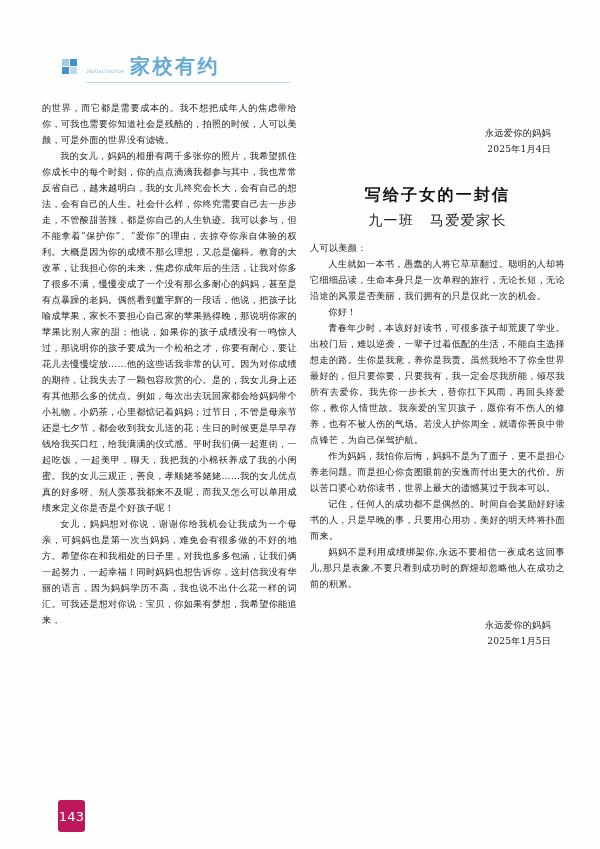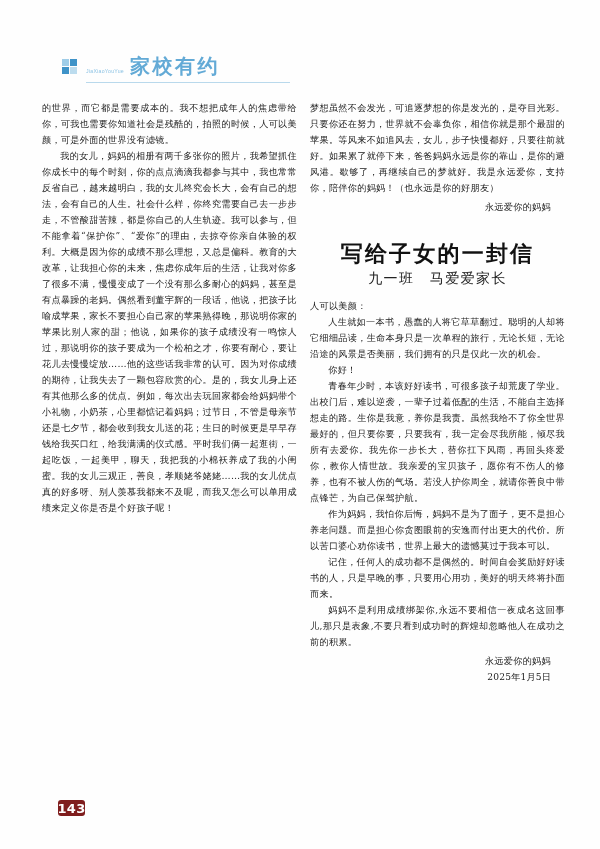--- a/index.html
+++ b/index.html
@@ -93,64 +93,64 @@
 
   .col p {
     margin: 0;
   }
   .col p.indent {
     text-indent: 2em;
   }
 
   
   .signoff {
-    margin-top: 3px;
+    margin-top: 25px;
     text-align: right;
     padding-right: 14px;
     line-height: 16px;
   }
   .signoff .date {
     font-family: "DejaVu Serif", "Liberation Serif", serif;
     letter-spacing: 0.2px;
   }
 
   
   .article-head {
     margin-top: 26px;
     margin-bottom: 12px;
     text-align: center;
   }
   .article-title {
     font-family: "DejaVu Serif", "Liberation Serif", serif;
-    font-size: 22px;
+    font-size: 16px;
     font-weight: 600;
     letter-spacing: 2.2px;
     color: #111;
     line-height: 24px;
   }
   .article-byline {
     margin-top: 5px;
     font-size: 14px;
     letter-spacing: 1.4px;
     color: #222;
   }
 
   
   .page-badge {
     position: absolute;
     left: 58px;
     top: 800px;
     width: 27px;
-    height: 16px;
+    height: 32px;
     border-radius: 3px;
-    background: #7f1d1d;
+    background: #be185d;
     color: #ffffff;
     font-family: "DejaVu Sans", "Liberation Sans", sans-serif;
     font-size: 13px;
-    font-weight: bold;
+    font-weight: normal;
     letter-spacing: 0.3px;
     display: flex;
     align-items: center;
     justify-content: center;
   }
 </style>
 </head>
 <body>
 
 <div class="page">
@@ -163,28 +163,29 @@
         <i class="b4"></i>
     </div>
     <div class="banner-pinyin">JiaXiaoYouYue</div>
     <div class="banner-title">家校有约</div>
     <div class="banner-rule"></div>
   </div>
 
   <div class="col col-left">
     <p>的世界，而它都是需要成本的。我不想把成年人的焦虑带给你，可我也需要你知道社会是残酷的，拍照的时候，人可以美颜，可是外面的世界没有滤镜。</p>
     <p class="indent">我的女儿，妈妈的相册有两千多张你的照片，我希望抓住你成长中的每个时刻，你的点点滴滴我都参与其中，我也常常反省自己，越来越明白，我的女儿终究会长大，会有自己的想法，会有自己的人生。社会什么样，你终究需要自己去一步步走，不管酸甜苦辣，都是你自己的人生轨迹。我可以参与，但不能拿着“保护你”、“爱你”的理由，去掠夺你亲自体验的权利。大概是因为你的成绩不那么理想，又总是偏科。教育的大改革，让我担心你的未来，焦虑你成年后的生活，让我对你多了很多不满，慢慢变成了一个没有那么多耐心的妈妈，甚至是有点暴躁的老妈。偶然看到董宇辉的一段话，他说，把孩子比喻成苹果，家长不要担心自己家的苹果熟得晚，那说明你家的苹果比别人家的甜；他说，如果你的孩子成绩没有一鸣惊人过，那说明你的孩子要成为一个松柏之才，你要有耐心，要让花儿去慢慢绽放……他的这些话我非常的认可。因为对你成绩的期待，让我失去了一颗包容欣赏的心。是的，我女儿身上还有其他那么多的优点。例如，每次出去玩回家都会给妈妈带个小礼物，小奶茶，心里都惦记着妈妈；过节日，不管是母亲节还是七夕节，都会收到我女儿送的花；生日的时候更是早早存钱给我买口红，给我满满的仪式感。平时我们俩一起逛街，一起吃饭，一起美甲，聊天，我把我的小棉袄养成了我的小闺蜜。我的女儿三观正，善良，孝顺姥爷姥姥……我的女儿优点真的好多呀、别人羡慕我都来不及呢，而我又怎么可以单用成绩来定义你是否是个好孩子呢！</p>
+    <p class="indent">女儿，妈妈想对你说，谢谢你给我机会让我成为一个母亲，可妈妈也是第一次当妈妈，难免会有很多做的不好的地方。希望你在和我相处的日子里，对我也多多包涵，让我们俩一起努力，一起幸福！同时妈妈也想告诉你，这封信我没有华丽的语言，因为妈妈学历不高，我也说不出什么花一样的词汇。可我还是想对你说：宝贝，你如果有梦想，我希望你能追来，</p>
   </div>
 
   <div class="col col-right">
 
-    <p>梦想虽然不会发光，可追逐梦想的你是发光的，是夺目光彩。只要你还在努力，世界就不会辜负你，相信你就是那个最甜的苹果。等风来不如追风去，女儿，步子快慢都好，只要往前就好。如果累了就停下来，爸爸妈妈永远是你的靠山，是你的避风港。歇够了，再继续自己的梦就好。我是永远爱你，支持你，陪伴你的妈妈！（也永远是你的好朋友）</p>
 
     <div class="signoff">
       <div>永远爱你的妈妈</div>
+      <div class="date">2025年1月4日</div>
     </div>
 
     <div class="article-head">
       <div class="article-title">写给子女的一封信</div>
       <div class="article-byline">九一班　马爱爱家长</div>
     </div>
 
     <p>人可以美颜：</p>
     <p class="indent">人生就如一本书，愚蠢的人将它草草翻过。聪明的人却将它细细品读，生命本身只是一次单程的旅行，无论长短，无论沿途的风景是否美丽，我们拥有的只是仅此一次的机会。</p>
     <p class="indent">你好！</p>

